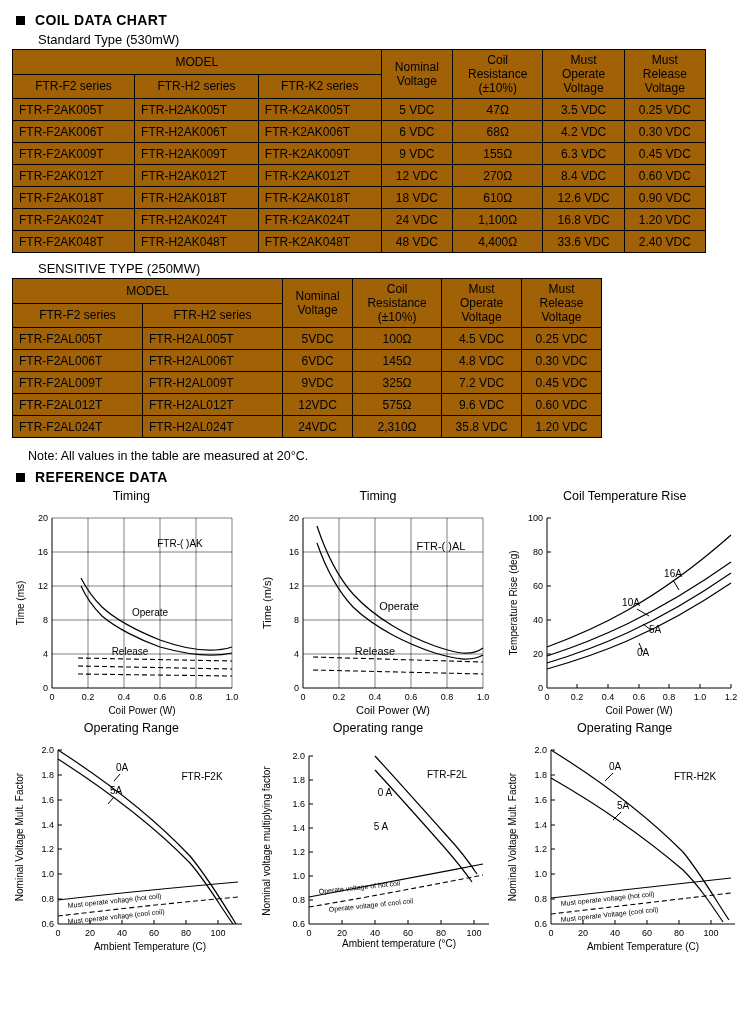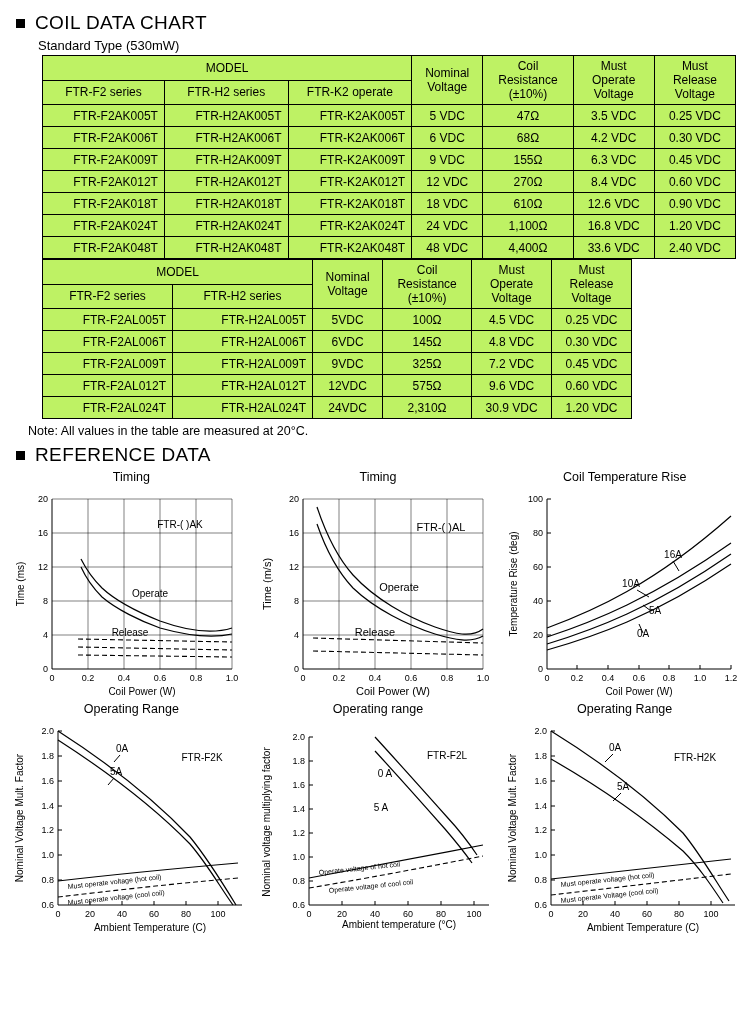--- a/index.html
+++ b/index.html
@@ -20,51 +20,51 @@
     align-items: center;
     gap: 10px;
     margin: 4px 0 4px 6px;
   }
   .sq-bullet {
     width: 9px; height: 9px;
     background: #000;
     display: inline-block;
   }
   .section-title {
-    font-weight: normal;
-    font-size: 19px;
+    font-weight: bold;
+    font-size: 14px;
     letter-spacing: .4px;
   }
   .sub-label {
     font-size: 13px;
     margin: 2px 0 2px 28px;
   }
 
   
   table.data {
     border-collapse: collapse;
-    margin-left: 32px;
-    background: #bef264;
+    margin-left: 2px;
+    background: #a16207;
   }
   table.data td, table.data th {
     border: 1px solid #000;
     font-weight: normal;
     font-size: 12px;
     text-align: center;
     padding: 3px 6px;
     white-space: nowrap;
   }
-  table.data td.left { text-align: right; }
+  table.data td.left { text-align: left; }
   .t1 { width: 694px; }
   .t2 { width: 590px; }
   .t1 td, .t1 th { height: 22px; }
   .t2 td, .t2 th { height: 22px; }
   .note {
     font-size: 12.5px;
-    margin: 5px 0 6px 18px;
+    margin: 11px 0 6px 18px;
   }
 
   
   .charts {
     margin-top: 4px;
     display: grid;
     grid-template-columns: repeat(3, 1fr);
     grid-template-rows: auto auto;
     gap: 2px 4px;
   }
@@ -101,21 +101,21 @@
         <tr>
       <td colspan="3">MODEL</td>
       <td rowspan="2">Nominal<br>Voltage</td>
       <td rowspan="2">Coil<br>Resistance<br>(±10%)</td>
       <td rowspan="2">Must<br>Operate<br>Voltage</td>
       <td rowspan="2">Must<br>Release<br>Voltage</td>
     </tr>
     <tr>
       <td>FTR-F2 series</td>
       <td>FTR-H2 series</td>
-      <td>FTR-K2 operate</td>
+      <td>FTR-K2 series</td>
     </tr>
     <tr>
       <td class="left">FTR-F2AK005T</td>
       <td class="left">FTR-H2AK005T</td>
       <td class="left">FTR-K2AK005T</td>
       <td>5 VDC</td>
       <td>47Ω</td>
       <td>3.5 VDC</td>
       <td>0.25 VDC</td>
     </tr>
@@ -169,20 +169,21 @@
       <td class="left">FTR-H2AK048T</td>
       <td class="left">FTR-K2AK048T</td>
       <td>48 VDC</td>
       <td>4,400Ω</td>
       <td>33.6 VDC</td>
       <td>2.40 VDC</td>
     </tr>
   </tbody>
     </table>
 
+  <div class="sub-label" style="margin-top:8px;">SENSITIVE TYPE (250MW)</div>
 
   <table class="data t2">
     <tbody>
         <tr>
       <td colspan="2">MODEL</td>
       <td rowspan="2">Nominal<br>Voltage</td>
       <td rowspan="2">Coil<br>Resistance<br>(±10%)</td>
       <td rowspan="2">Must<br>Operate<br>Voltage</td>
       <td rowspan="2">Must<br>Release<br>Voltage</td>
     </tr>
@@ -220,21 +221,21 @@
       <td>12VDC</td>
       <td>575Ω</td>
       <td>9.6 VDC</td>
       <td>0.60 VDC</td>
     </tr>
     <tr>
       <td class="left">FTR-F2AL024T</td>
       <td class="left">FTR-H2AL024T</td>
       <td>24VDC</td>
       <td>2,310Ω</td>
-      <td>30.9 VDC</td>
+      <td>35.8 VDC</td>
       <td>1.20 VDC</td>
     </tr>
   </tbody>
     </table>
 
   <div class="note">Note:  All values in the table are measured at 20°C.</div>
 
   <div class="section-head">
     <span class="sq-bullet"></span>
     <span class="section-title">REFERENCE DATA</span>

